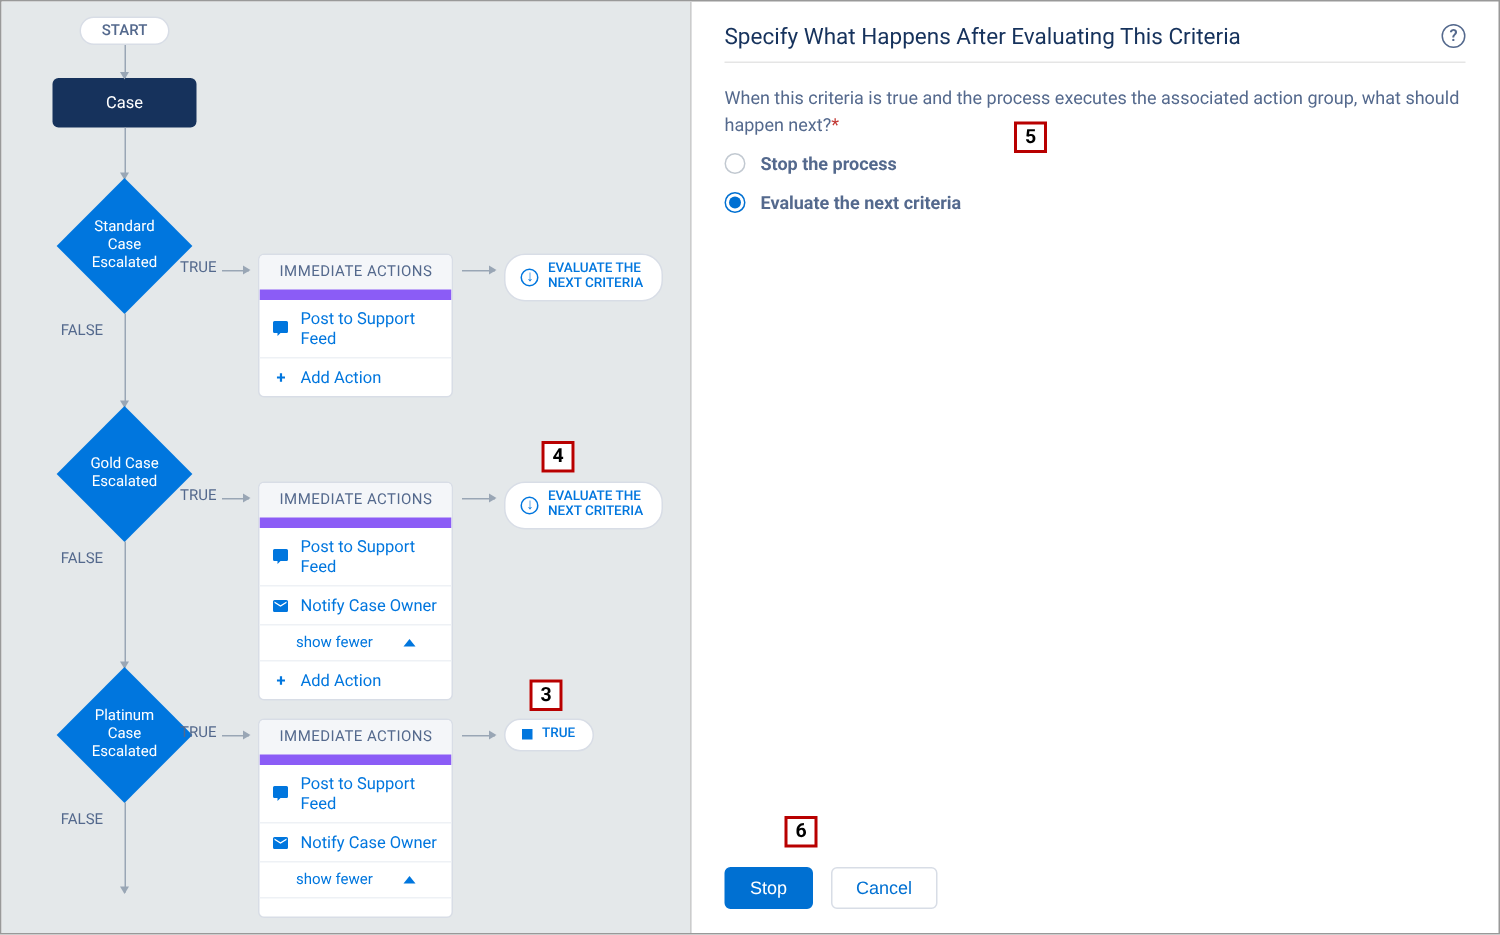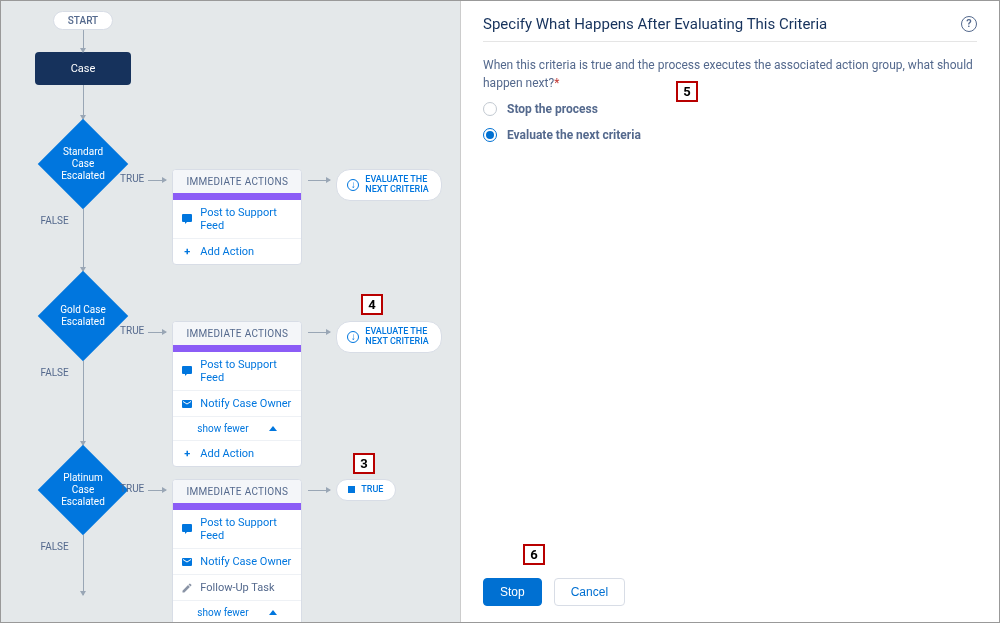--- a/index.html
+++ b/index.html
@@ -431,28 +431,20 @@
           <span>Post to Support Feed</span>
         </div>
         <div class="action-item">
           <span class="ic">
               <svg width="12" height="12" viewBox="0 0 24 24">
                 <path fill="#0076de" d="M20 4H4a2 2 0 0 0-2 2v12a2 2 0 0 0 2 2h16a2 2 0 0 0 2-2V6a2 2 0 0 0-2-2zm0 4-8 5-8-5V6l8 5 8-5z"></path>
               </svg>
             </span>
           <span>Notify Case Owner</span>
         </div>
-        <div class="action-item">
-          <span class="ic">
-              <svg width="12" height="12" viewBox="0 0 24 24">
-                <path fill="#8a94a6" d="M3 17.25V21h3.75L17.81 9.94l-3.75-3.75L3 17.25zM20.71 7.04a1 1 0 0 0 0-1.41l-2.34-2.34a1 1 0 0 0-1.41 0l-1.83 1.83 3.75 3.75 1.83-1.83z"></path>
-              </svg>
-            </span>
-          <span style="color:#54698d;">Follow-Up Task</span>
-        </div>
         <div class="show-fewer">
           <span>show fewer</span>
           <span class="triangle-up"></span>
         </div>
         <div class="action-item link">
           
           
         </div>
       </div>
       <div class="h-arrow wide" style="margin-left:6px"></div>

